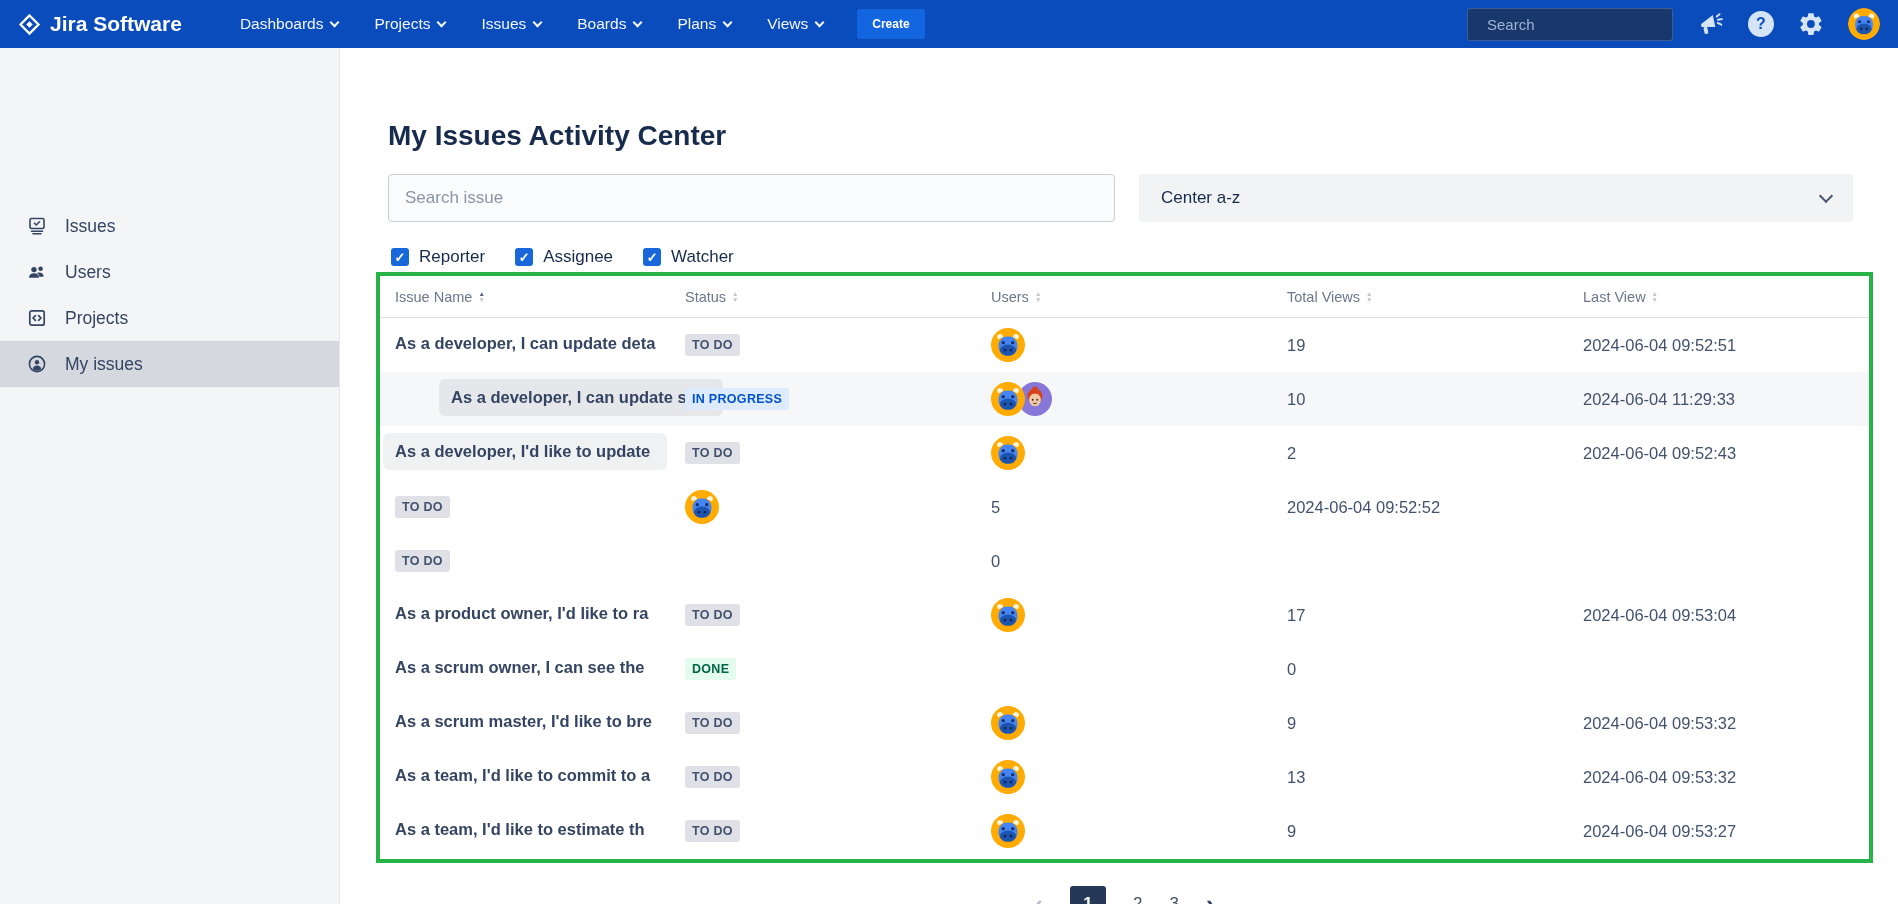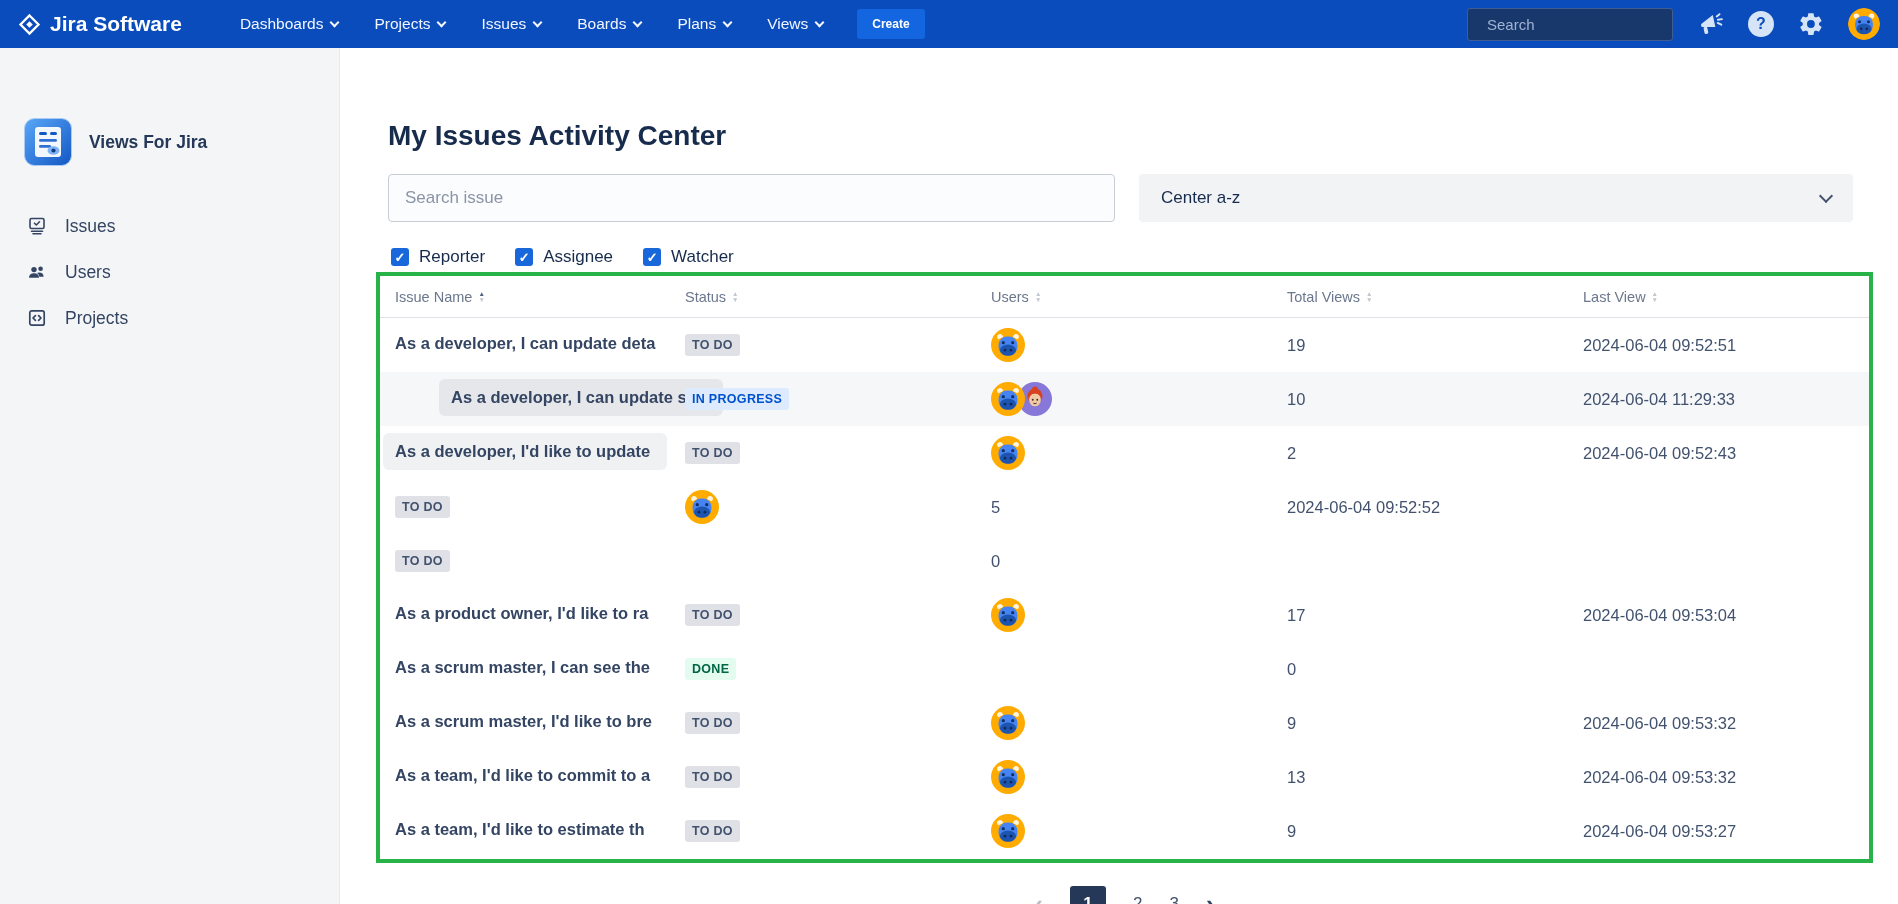--- a/index.html
+++ b/index.html
@@ -173,39 +173,20 @@
     <ellipse cx="18" cy="23.5" rx="8.5" ry="6" fill="#1D54B0"></ellipse>
     <circle cx="13" cy="15.5" r="1.7" fill="#102F63"></circle>
     <circle cx="23" cy="15.5" r="1.7" fill="#102F63"></circle>
     <circle cx="14.8" cy="23.5" r="1.5" fill="#0E2B5C"></circle>
     <circle cx="21.2" cy="23.5" r="1.5" fill="#0E2B5C"></circle>
   </svg></span>
   </div>
 </header>
 
 <aside class="sidebar">
-  <div class="app-head">
-    <svg width="48" height="48" viewBox="0 0 48 48">
-      <defs>
-          <linearGradient id="appg" x1="0" y1="0" x2="1" y2="1">
-        <stop offset="0" stop-color="#5AA7F7"></stop>
-            <stop offset="1" stop-color="#1257C4"></stop>
-          </linearGradient>
-        </defs>
-      <rect x="0.5" y="0.5" width="47" height="47" rx="10" fill="url(#appg)" stroke="#A9CBF4"></rect>
-      <rect x="11" y="9" width="26" height="30" rx="3" fill="#F2F7FE"></rect>
-      <rect x="15" y="14" width="8" height="3" rx="1.5" fill="#1257C4"></rect>
-      <rect x="26" y="14" width="7" height="3" rx="1.5" fill="#1257C4"></rect>
-      <rect x="15" y="21" width="18" height="2.8" rx="1.4" fill="#2F6FD1"></rect>
-      <rect x="15" y="27" width="12" height="2.8" rx="1.4" fill="#2F6FD1"></rect>
-      <ellipse cx="29.5" cy="32.5" rx="6" ry="4.3" fill="#7FB3F7"></ellipse>
-      <circle cx="29.5" cy="32.5" r="2.1" fill="#123C80"></circle>
-    </svg>
-    <span class="app-title">Views For Jira</span>
-  </div>
   <nav class="side-nav" id="side-nav">
       <div class="side-item ">
     <svg width="20" height="20" viewBox="0 0 20 20" fill="none" stroke="#344563" stroke-width="1.6">
      <rect x="3" y="2.5" width="14" height="10" rx="1.5"></rect>
      <path d="M7.5 7.2 l1.8 1.8 3.2-3.2" stroke-linecap="round" stroke-linejoin="round"></path>
      <path d="M4.5 15.2 h11 M6 17.8 h8" stroke-linecap="round"></path>
         </svg>
     <span>Issues</span>
       </div>
       <div class="side-item ">
@@ -217,20 +198,28 @@
         </svg>
     <span>Users</span>
       </div>
       <div class="side-item ">
     <svg width="20" height="20" viewBox="0 0 20 20" fill="none" stroke="#344563" stroke-width="1.7">
      <rect x="2.8" y="2.8" width="14.4" height="14.4" rx="2"></rect>
      <path d="M8.4 7.6 L6 10 l2.4 2.4 M11.6 7.6 L14 10 l-2.4 2.4" stroke-linecap="round" stroke-linejoin="round"></path>
         </svg>
     <span>Projects</span>
       </div>
+      <div class="side-item active">
+    <svg width="20" height="20" viewBox="0 0 20 20">
+     <circle cx="10" cy="10" r="7.6" fill="none" stroke="#344563" stroke-width="1.6"></circle>
+     <circle cx="10" cy="8.2" r="2.2" fill="#344563"></circle>
+     <path d="M5.7 15 q.6-3.5 4.3-3.5 t4.3 3.5 q-2 1.8-4.3 1.8 t-4.3-1.8 z" fill="#344563"></path>
+        </svg>
+    <span>My issues</span>
+      </div>
     </nav>
 
 </aside>
 
 <main class="main">
   <h1 class="page-title">My Issues Activity Center</h1>
   <input class="issue-search" placeholder="Search issue" style="">
   <div class="sort-dd">
     <span>Center a-z</span>
     <span class="dd-chev"></span>
@@ -414,21 +403,21 @@
     <circle cx="23" cy="15.5" r="1.7" fill="#102F63"></circle>
     <circle cx="14.8" cy="23.5" r="1.5" fill="#0E2B5C"></circle>
     <circle cx="21.2" cy="23.5" r="1.5" fill="#0E2B5C"></circle>
   </svg></span>
           </div>
     <div class="cell val">17</div>
     <div class="cell val">2024-06-04 09:53:04</div>
   </div>
         <div class="t-row ">
     <div class="cell">
-      <span class="name-pill ">As a scrum master, I can see the</span>
+      <span class="name-pill ">As a scrum owner, I can see the</span>
     </div>
     <div class="cell">
       <span class="lozenge done">DONE</span>
     </div>
     <div class="cell-users"></div>
     <div class="cell val">0</div>
     <div class="cell val"></div>
   </div>
         <div class="t-row ">
     <div class="cell">

